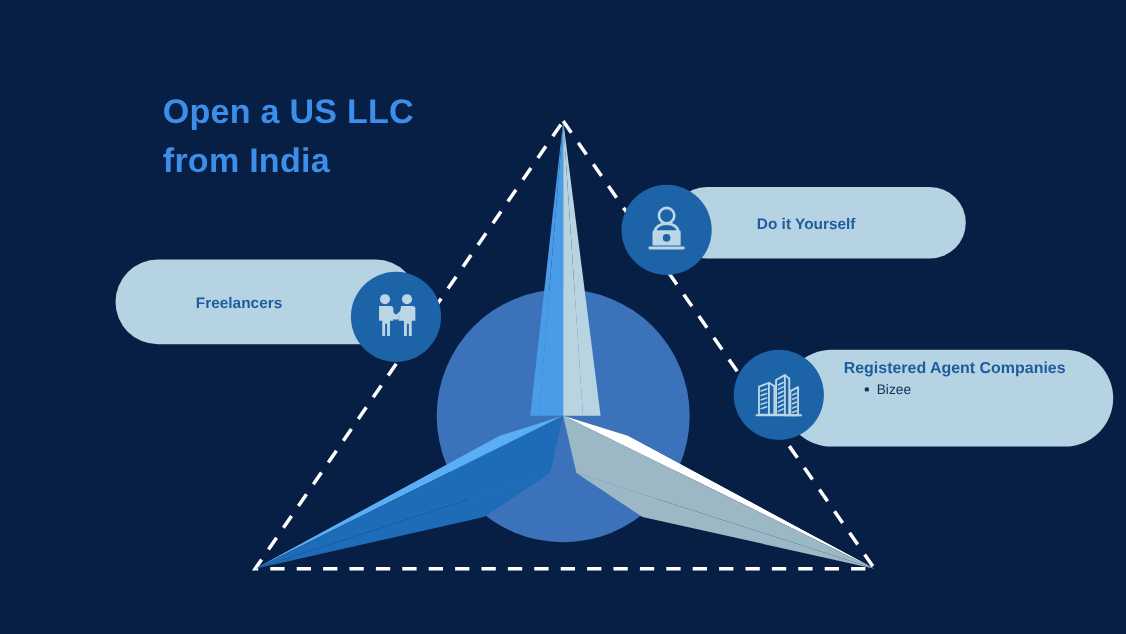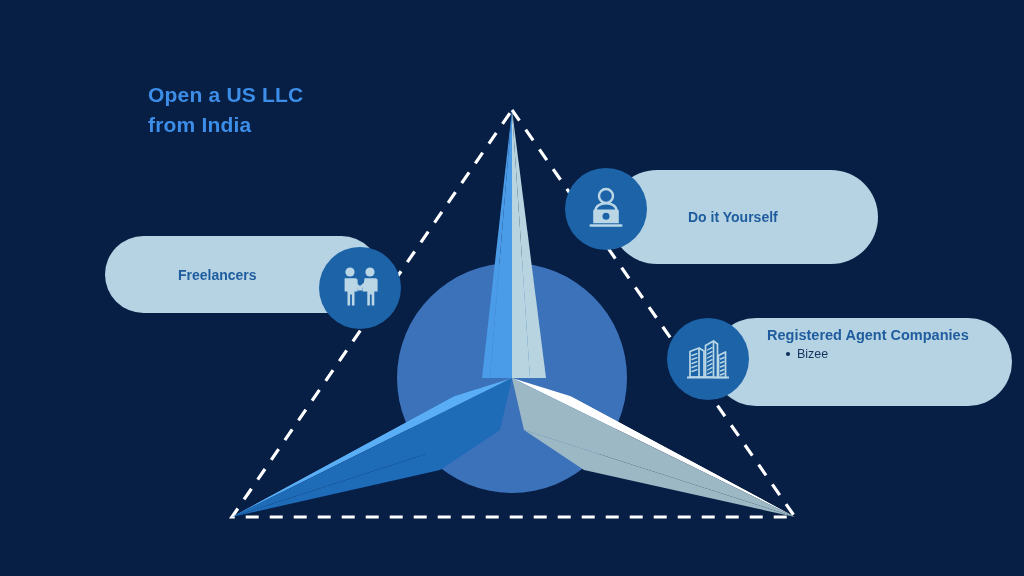--- a/index.html
+++ b/index.html
@@ -9,21 +9,21 @@
     font-family:"Liberation Sans", sans-serif;
     position:relative;
   }
 
   #stage { position:absolute; inset:0; width:1024px; height:576px; }
 
   
   .title {
     position:absolute;
     left:148px; top:80px;
-    font-size:21px;
+    font-size:31px;
     font-weight:bold;
     color:#3C8EE8;
     line-height:1.42;
     letter-spacing:0.2px;
     white-space:pre-line;
   }
 
   
   .art { position:absolute; left:0; top:0; width:1024px; height:576px; }
 
@@ -46,21 +46,21 @@
   #pill-freelancers {
     left:105px; top:236px;
     width:275px; height:77px;
     justify-content:flex-start;
     padding-left:73px;
   }
 
   
   #pill-diy {
     left:610px; top:170px;
-    width:268px; height:94px;
+    width:268px; height:65px;
     justify-content:flex-start;
     padding-left:78px;
   }
 
   
   #pill-agents {
     left:712px; top:318px;
     width:300px; height:88px;
     justify-content:flex-start;
     padding-left:55px;

